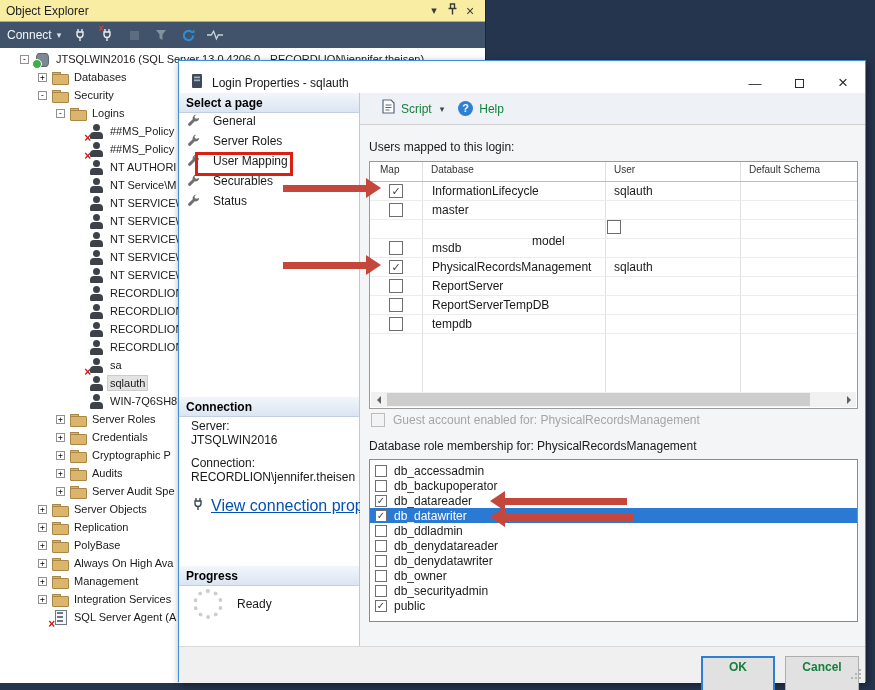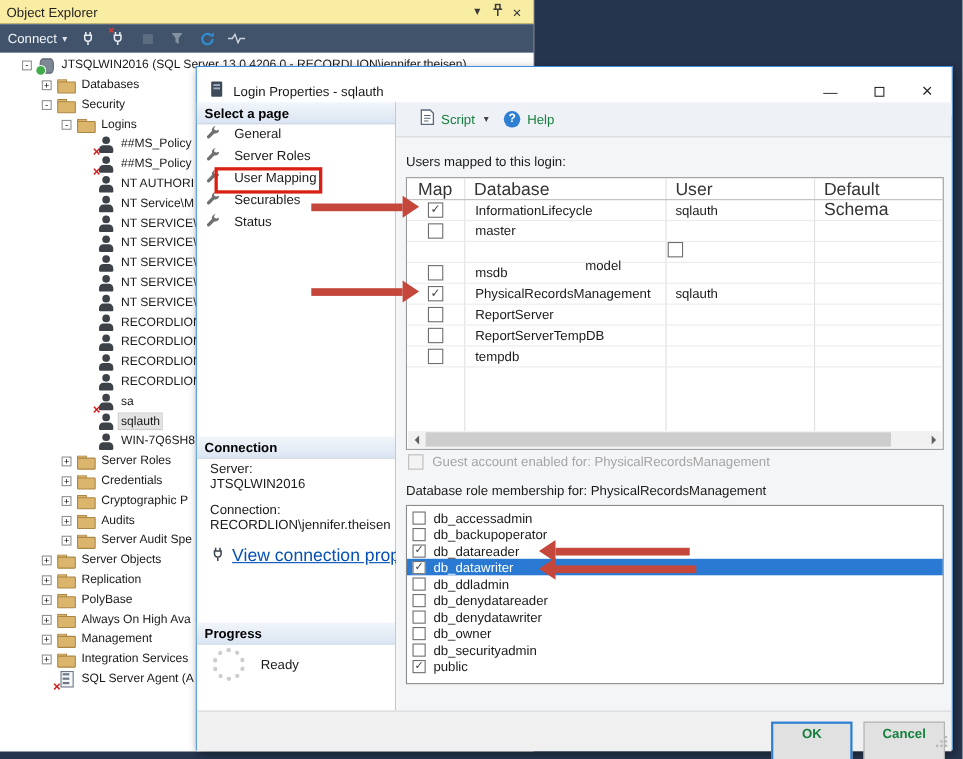--- a/index.html
+++ b/index.html
@@ -68,21 +68,21 @@
   .link-row { display:flex; align-items:center; gap:6px; margin-top:13px; }
   .link { color:#0450b4; text-decoration:underline; font-size:16px; white-space:nowrap; }
   .prog-body { position:absolute; left:14px; top:496px; display:flex; align-items:center; gap:14px; }
   .spinner { width:30px; height:30px; border:4px dotted #cdcdcd; border-radius:50%; }
   .ready { font-size:12px; color:#1a1a1a; }
   
   .dlg-main { position:absolute; left:181px; top:64px; right:0; height:521px; background:#f4f5f7; }
   .sect-lbl { position:absolute; font-size:12px; color:#1a1a1a; }
   .map-table { position:absolute; left:9px; top:36px; width:489px; height:248px; background:#fff; border:1px solid #9a9a9a; }
   .vline { position:absolute; top:0; bottom:16px; width:1px; background:#e0e0e0; }
-  .thead { position:absolute; left:0; top:0; right:0; height:20px; border-bottom:1px solid #bdbdbd; display:flex; font-size:16px; color:#333; }
+  .thead { position:absolute; left:0; top:0; right:0; height:20px; border-bottom:1px solid #bdbdbd; display:flex; font-size:10px; color:#333; }
   .thead .hc { padding:2px 0 0 9px; }
   .trow { position:absolute; left:0; right:1px; height:19px; border-bottom:1px solid #ececec; display:flex; align-items:center; font-size:12px; color:#1a1a1a; }
   .mapcell { width:52px; display:flex; justify-content:center; }
   .dbcell { width:183px; padding-left:10px; } .usercell { width:135px; padding-left:9px; } .schcell { flex:1; padding-left:9px; }
   .cb { width:14px; height:14px; border:1px solid #6e6e6e; background:#fff; color:#3f3f3f;
     font-size:11px; line-height:12px; text-align:center; font-weight:bold; }
   .hscroll { position:absolute; left:1px; right:1px; bottom:1px; height:15px; background:#f1f1f1; }
   .harr { position:absolute; top:0; width:15px; height:15px; display:flex; align-items:center; justify-content:center; }
   .harr.l { left:0; } .harr.r { right:0; }
   .tri-l { width:0; height:0; border:4px solid transparent; border-right-color:#606060; border-left:none; }

